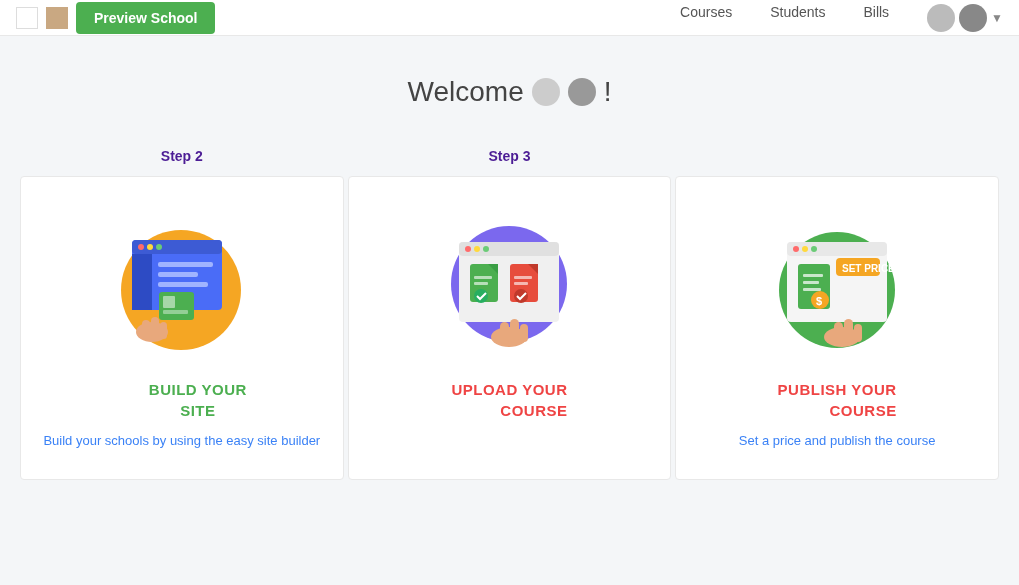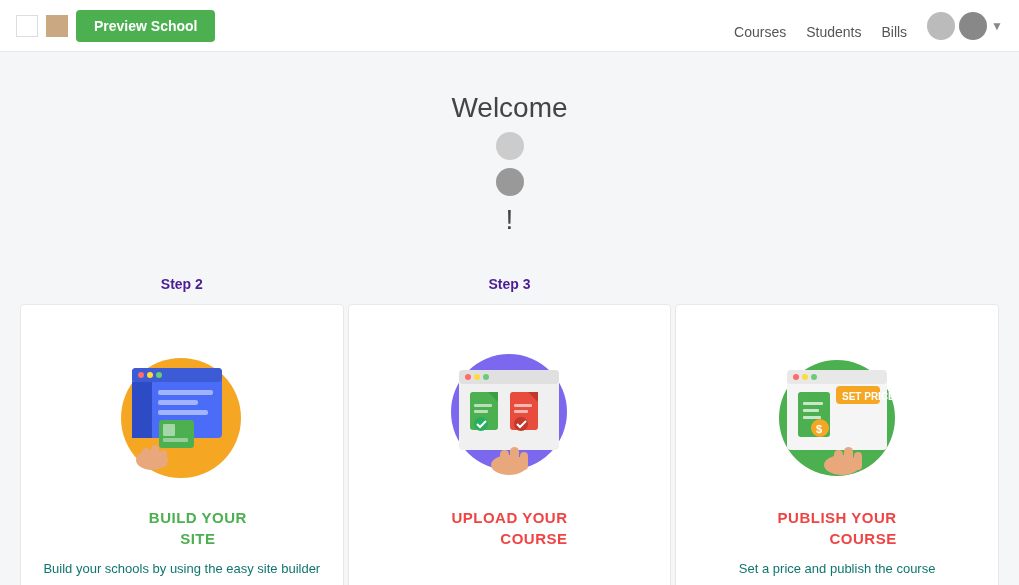--- a/index.html
+++ b/index.html
@@ -1,21 +1,21 @@
 <!DOCTYPE html>
 <html><head>
   <meta charset="utf-8">
   <style>
     * { box-sizing: border-box; margin: 0; padding: 0; }
     body { font-family: 'Segoe UI', Arial, sans-serif; background: #f4f6f8; min-height: 585px; }
 
     
     .header {
       background: #fff;
-      height: 52px;
+      height: 36px;
       display: flex;
       align-items: center;
       padding: 0 16px;
       border-bottom: 1px solid #e8e8e8;
       position: relative;
     }
     .header-logo-white {
       width: 22px; height: 22px;
       background: #fff;
       border: 1px solid #ddd;
@@ -32,22 +32,22 @@
       border: none;
       border-radius: 4px;
       padding: 8px 18px;
       font-size: 14px;
       font-weight: 600;
       cursor: pointer;
       margin-right: auto;
     }
     .header-nav {
       display: flex;
-      align-items: flex-end;
-      gap: 20px;
+      align-items: flex-start;
+      gap: 38px;
     }
     .nav-link {
       color: #555;
       font-size: 14px;
       text-decoration: none;
       cursor: pointer;
     }
     .avatar-group {
       display: flex;
       align-items: center;
@@ -76,21 +76,20 @@
     .welcome-section {
       text-align: center;
       margin-bottom: 32px;
     }
     .welcome-line {
       display: flex;
       align-items: center;
       justify-content: center;
       gap: 8px;
       margin-bottom: 12px;
-      flex-direction: column;
     }
     .welcome-text {
       font-size: 28px;
       font-weight: 300;
       color: #444;
     }
     .welcome-avatar {
       width: 28px; height: 28px;
       border-radius: 50%;
       background: #ccc;
@@ -170,21 +169,21 @@
       font-weight: 700;
       text-transform: uppercase;
       letter-spacing: 0.5px;
       margin-bottom: 10px;
       line-height: 1.4;
     }
     .card-title.green { color: #4caf50; margin-left: 32px; }
     .card-title.dark { color: #ef4444; text-align: right; }
     .card-desc {
       font-size: 13px;
-      color: #0f766e;
+      color: #3b82f6;
       line-height: 1.5;
     }
 
     
     .illus-svg { overflow: visible; }
   </style>
 </head>
 <body>
 
 <header class="header">

